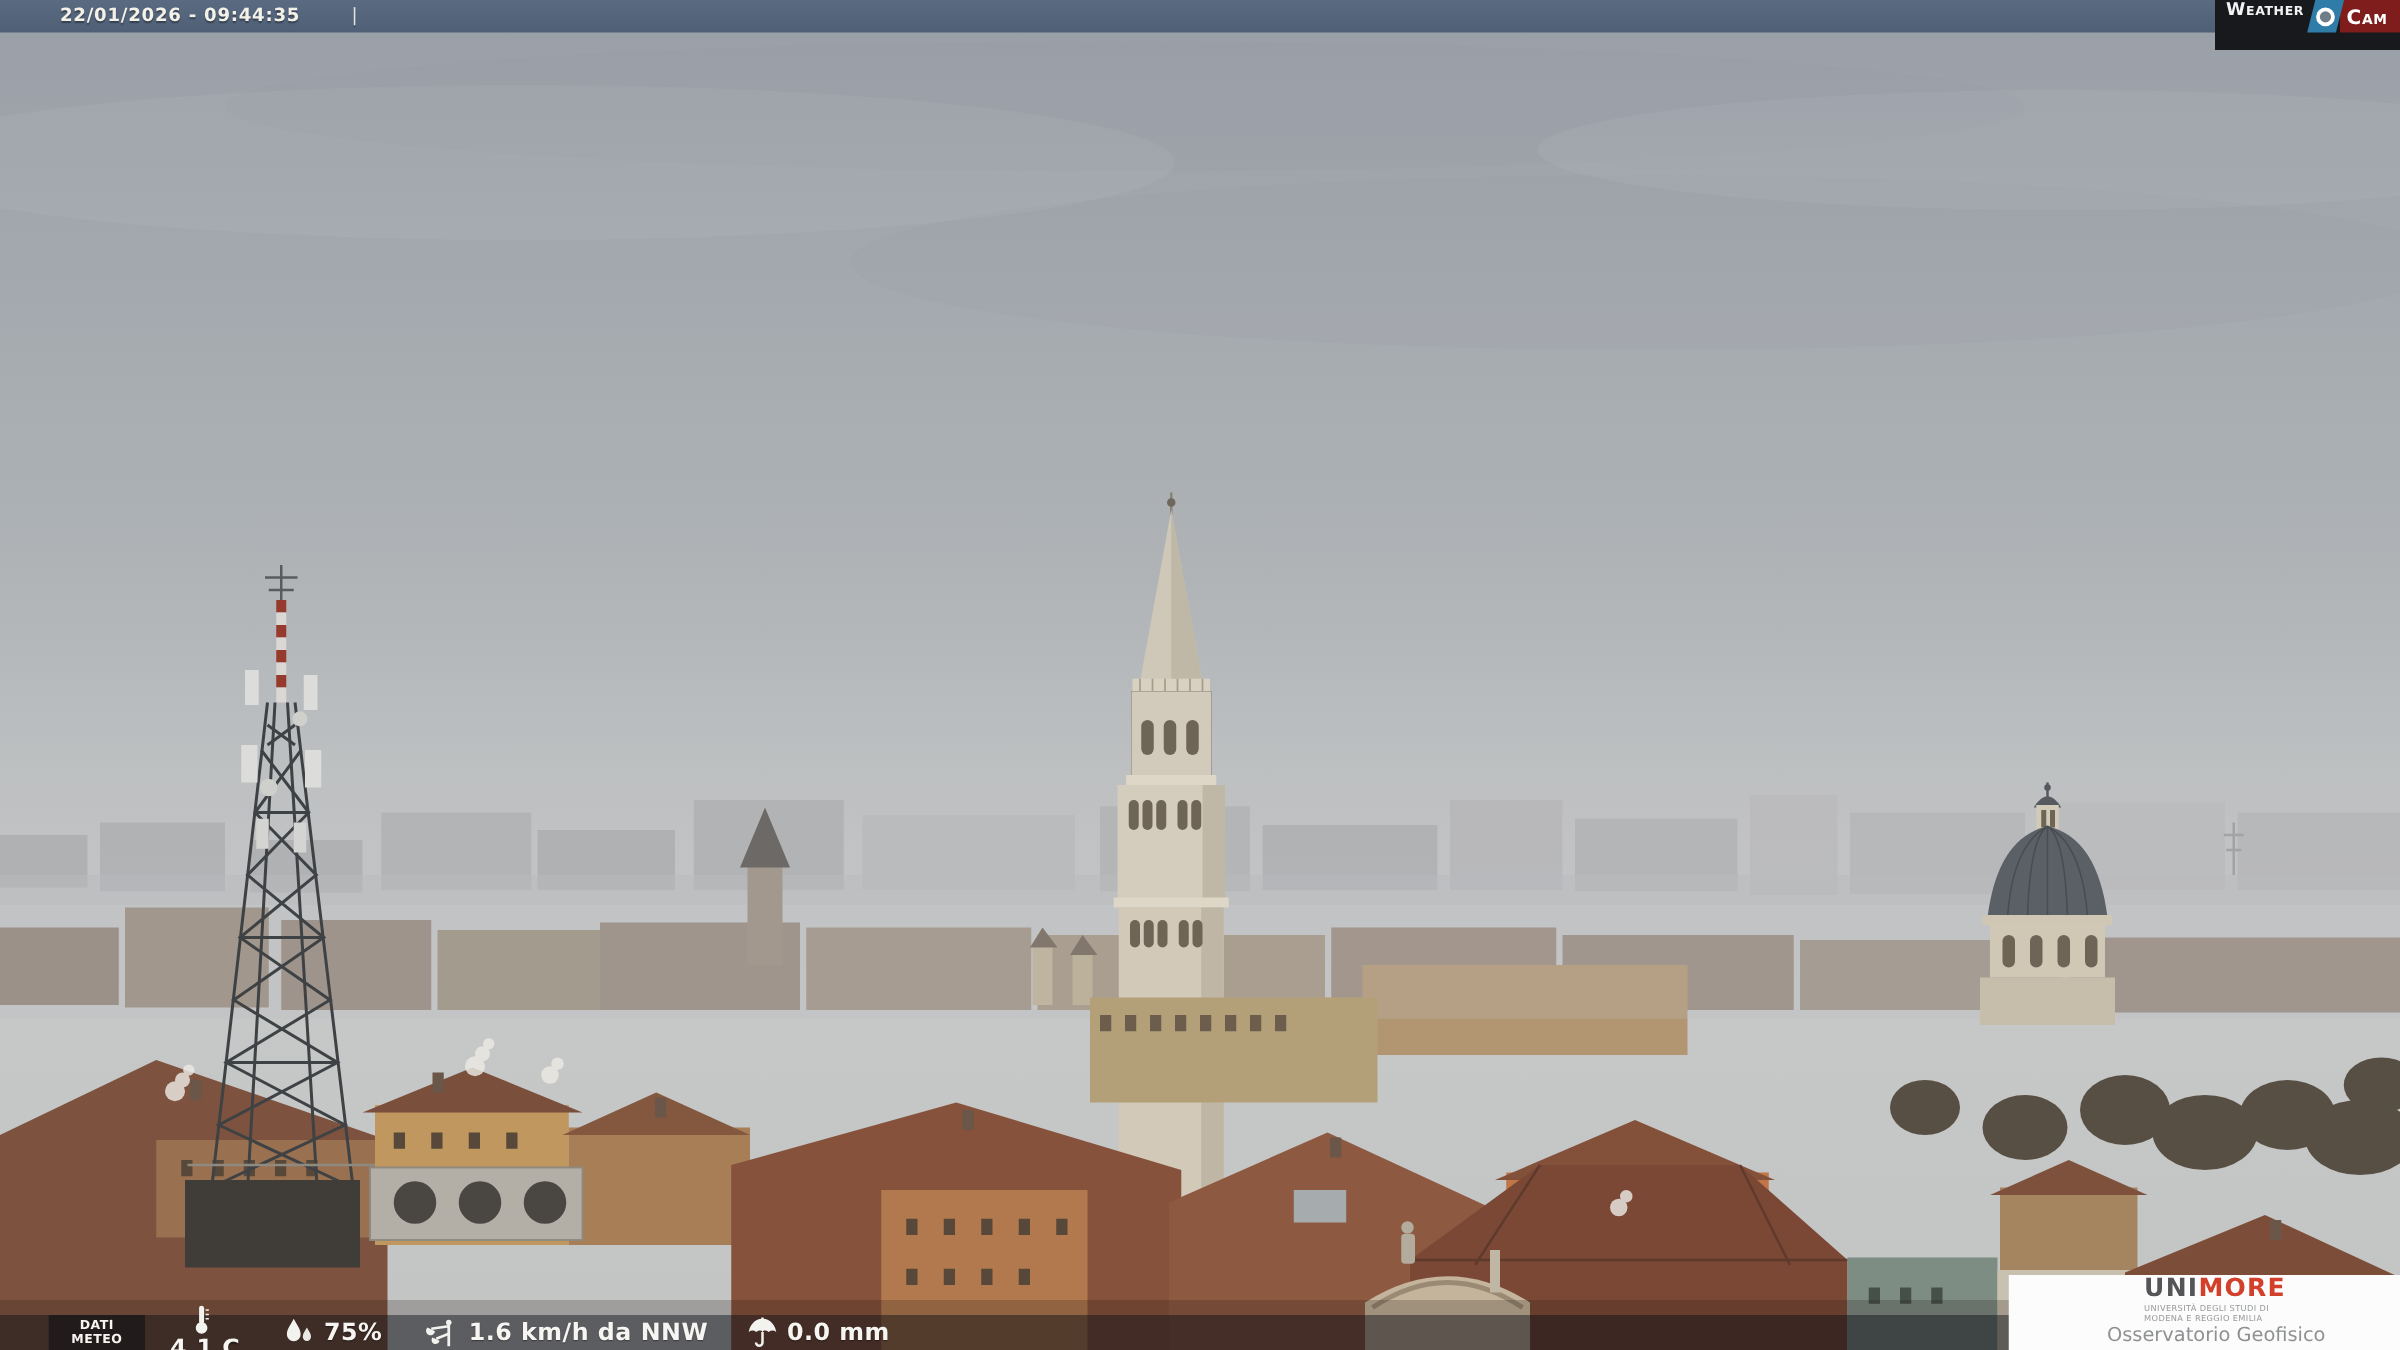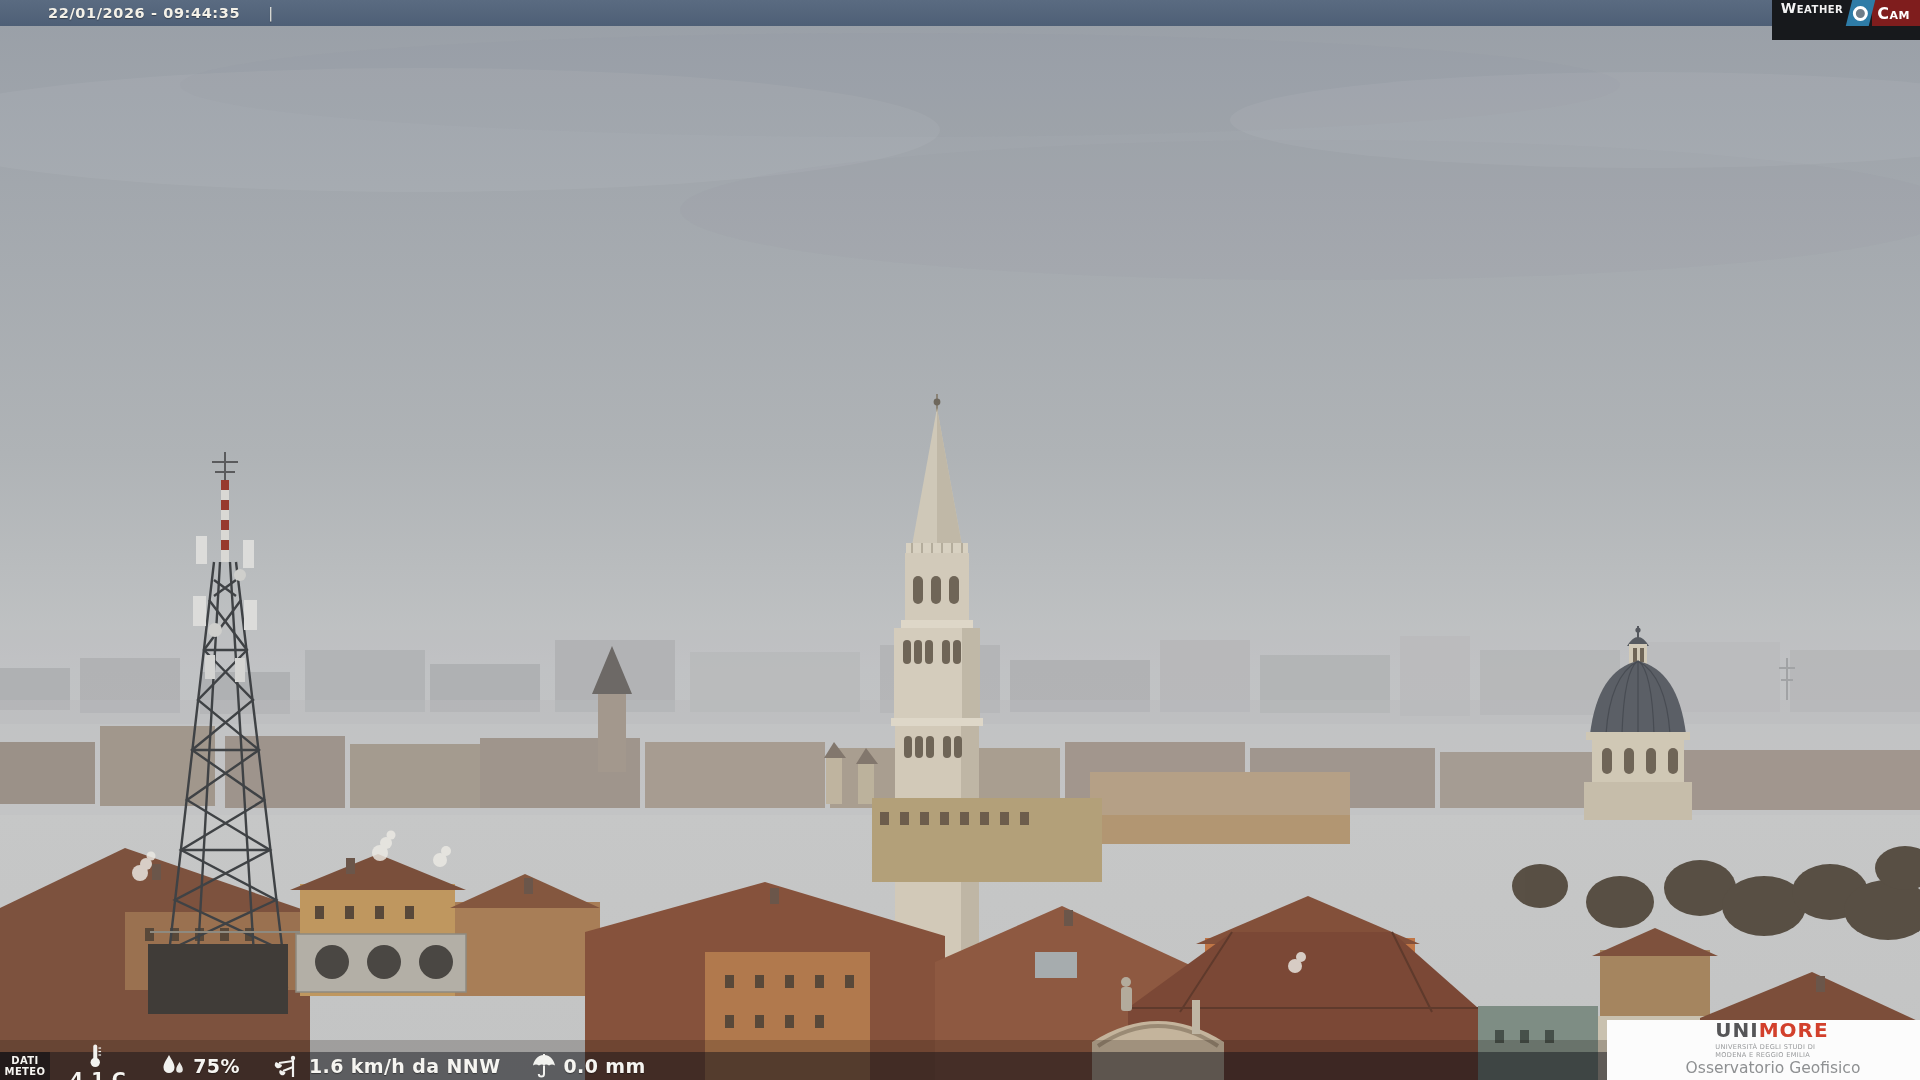--- a/index.html
+++ b/index.html
@@ -5,41 +5,41 @@
   html,body{margin:0;padding:0;background:#222;}
   .stage{position:relative;width:1920px;height:1080px;overflow:hidden;
          font-family:"DejaVu Sans","Liberation Sans",sans-serif;}
   .scene{position:absolute;inset:0;display:block;}
 
   
   .topbar{position:absolute;top:0;left:0;width:1920px;height:26px;
           background:linear-gradient(#5a6b81,#4e5f76);
           display:flex;align-items:center;padding-left:48px;box-sizing:border-box;
           color:#f4f1e8;font-size:14.5px;font-weight:700;letter-spacing:.6px;
-          text-shadow:0 1px 1px rgba(0,0,0,.35);z-index:30;}
+          text-shadow:0 1px 1px rgba(0,0,0,.35);z-index:30;gap:13px;}
   .topbar .sep{margin:0 28px;font-weight:400;opacity:.9;}
   .wcam{position:absolute;right:0;top:0;height:40px;display:flex;
         background:#17191c;padding-left:9px;z-index:31;}
   .wcam .w-word{color:#f2f2f2;font-variant:small-caps;font-weight:700;font-size:14px;
         letter-spacing:.5px;text-shadow:none;}
   .lens-chip{width:23px;height:26px;background:#2e7ca7;transform:skewX(-14deg);
         margin-left:6px;display:flex;align-items:center;justify-content:center;}
   .lens-chip .lens{width:9px;height:9px;border:3px solid #fff;border-radius:50%;
         background:#6f7d88;transform:skewX(14deg);display:block;}
   .cam-block{height:26px;background:#7f1d1d;display:flex;align-items:center;
         padding:0 10px 0 5px;color:#fff;font-variant:small-caps;font-weight:700;
         font-size:16px;letter-spacing:.5px;text-shadow:none;}
 
   
   .bottombar{position:absolute;left:0;bottom:0;width:1920px;height:28px;
         background:rgba(10,14,22,.45);display:flex;align-items:center;z-index:20;
         color:#f6f5f1;}
-  .dati-box{width:50px;height:28px;background:rgba(6,10,16,.5);display:flex;
+  .dati-box{width:77px;height:28px;background:rgba(6,10,16,.5);display:flex;
         flex-direction:column;align-items:center;justify-content:center;
-        font-size:10px;font-weight:700;line-height:1.12;letter-spacing:.4px;}
+        font-size:10px;font-weight:700;line-height:1.12;letter-spacing:.4px;margin-left:39px;}
   .wx-item{display:flex;align-items:center;font-size:19px;font-weight:700;
         letter-spacing:.4px;text-shadow:0 1px 1px rgba(0,0,0,.4);}
   .wx-item svg{display:block;margin-right:7px;}
   .wx-t{margin-left:20px;flex-direction:column;} .wx-h{margin-left:34px;} .wx-w{margin-left:34px;} .wx-r{margin-left:30px;}
 
   
   .unibox{position:absolute;right:0;bottom:0;width:313px;height:60px;background:#fcfcfc;
         display:flex;align-items:center;padding-left:9px;box-sizing:border-box;z-index:25;flex-direction:column;}
   .uni-name{display:flex;flex-direction:column;margin-left:8px;}
   .uni-word{font-size:20px;font-weight:700;letter-spacing:1px;line-height:1;}

